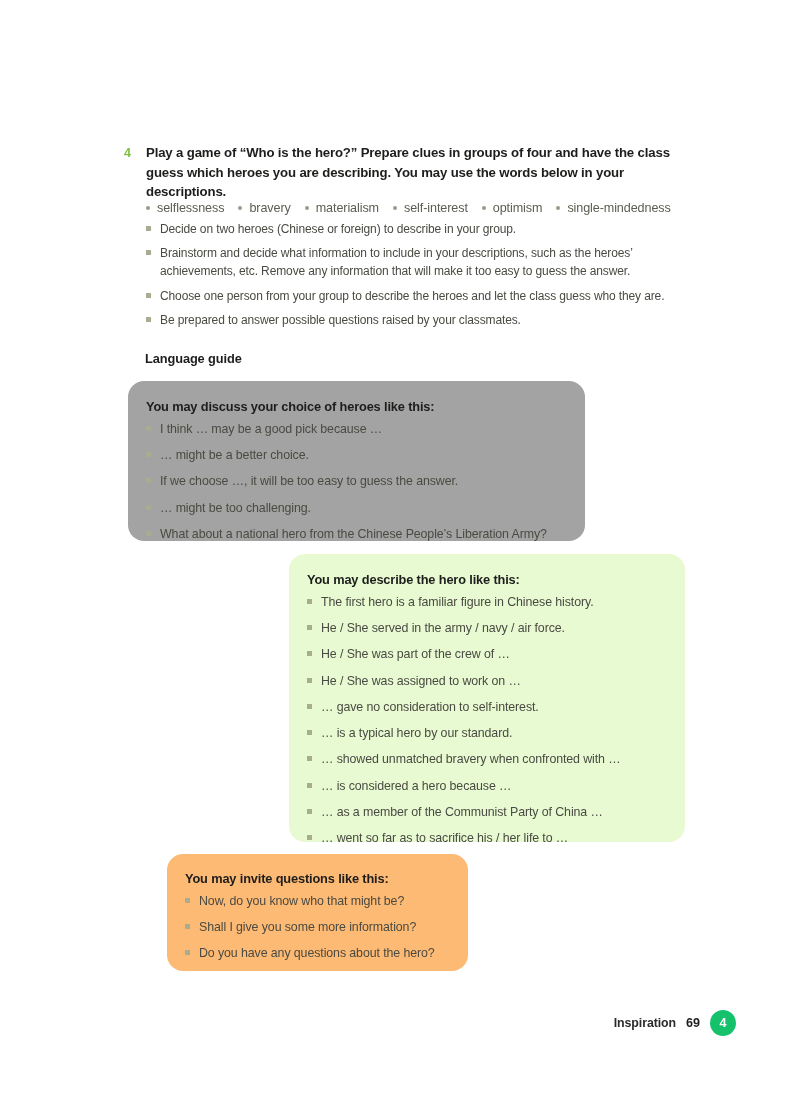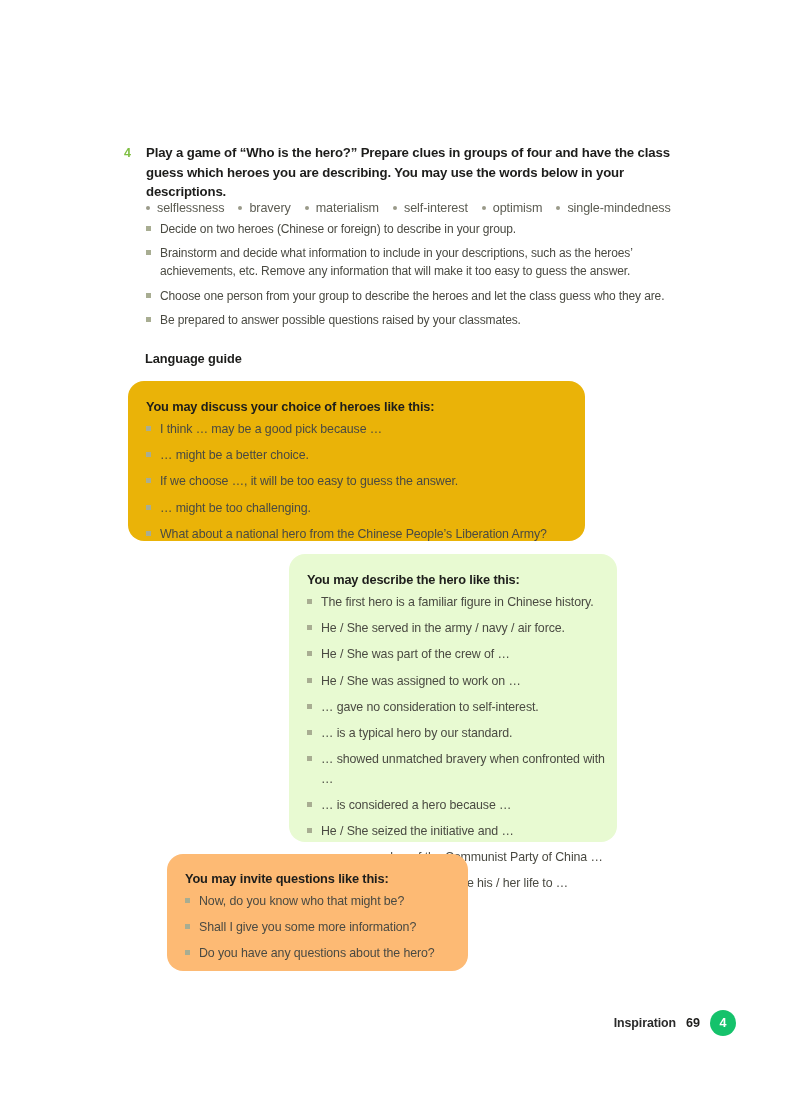--- a/index.html
+++ b/index.html
@@ -144,21 +144,21 @@
     left: 128px;
     top: 381px;
     width: 457px;
     height: 160px;
     background: #e1eff0;
     padding: 18px 22px 14px 18px;
   }
   #box-describe {
     left: 289px;
     top: 554px;
-    width: 328px;
+    width: 396px;
     height: 288px;
     background: #e8fad2;
     padding: 18px 11px 14px 18px;
   }
   #box-invite {
     left: 167px;
     top: 854px;
     width: 301px;
     height: 117px;
     background: #e2f5ea;
@@ -233,21 +233,21 @@
 
   <div class="steps">
       <div class="step"><span class="sq"></span>Decide on two heroes (Chinese or foreign) to describe in your group.</div>
       <div class="step"><span class="sq"></span>Brainstorm and decide what information to include in your descriptions, such as the heroes’ achievements, etc. Remove any information that will make it too easy to guess the answer.</div>
       <div class="step"><span class="sq"></span>Choose one person from your group to describe the heroes and let the class guess who they are.</div>
       <div class="step"><span class="sq"></span>Be prepared to answer possible questions raised by your classmates.</div>
     </div>
 
   <div class="lang-guide">Language guide</div>
 
-  <div class="box" id="box-discuss" style="background: #eab308;">
+  <div class="box" id="box-discuss" style="background: #a3a3a3;">
     <div class="box-title">You may discuss your choice of heroes like this:</div>
     <div class="box-items">
         <div class="box-item"><span class="sq"></span>I think … may be a good pick because …</div>
         <div class="box-item"><span class="sq"></span>… might be a better choice.</div>
         <div class="box-item"><span class="sq"></span>If we choose …, it will be too easy to guess the answer.</div>
         <div class="box-item"><span class="sq"></span>… might be too challenging.</div>
         <div class="box-item"><span class="sq"></span>What about a national hero from the Chinese People’s Liberation Army?</div>
       </div>
   </div>
 
@@ -255,21 +255,20 @@
     <div class="box-title">You may describe the hero like this:</div>
     <div class="box-items">
         <div class="box-item"><span class="sq"></span>The first hero is a familiar figure in Chinese history.</div>
         <div class="box-item"><span class="sq"></span>He / She served in the army / navy / air force.</div>
         <div class="box-item"><span class="sq"></span>He / She was part of the crew of …</div>
         <div class="box-item"><span class="sq"></span>He / She was assigned to work on …</div>
         <div class="box-item"><span class="sq"></span>… gave no consideration to self-interest.</div>
         <div class="box-item"><span class="sq"></span>… is a typical hero by our standard.</div>
         <div class="box-item"><span class="sq"></span>… showed unmatched bravery when confronted with …</div>
         <div class="box-item"><span class="sq"></span>… is considered a hero because …</div>
-        <div class="box-item"><span class="sq"></span>He / She seized the initiative and …</div>
         <div class="box-item"><span class="sq"></span>… as a member of the Communist Party of China …</div>
         <div class="box-item"><span class="sq"></span>… went so far as to sacrifice his / her life to …</div>
       </div>
   </div>
 
   <div class="box" id="box-invite" style="background: #fdba74;">
     <div class="box-title">You may invite questions like this:</div>
     <div class="box-items">
         <div class="box-item"><span class="sq"></span>Now, do you know who that might be?</div>
         <div class="box-item"><span class="sq"></span>Shall I give you some more information?</div>

